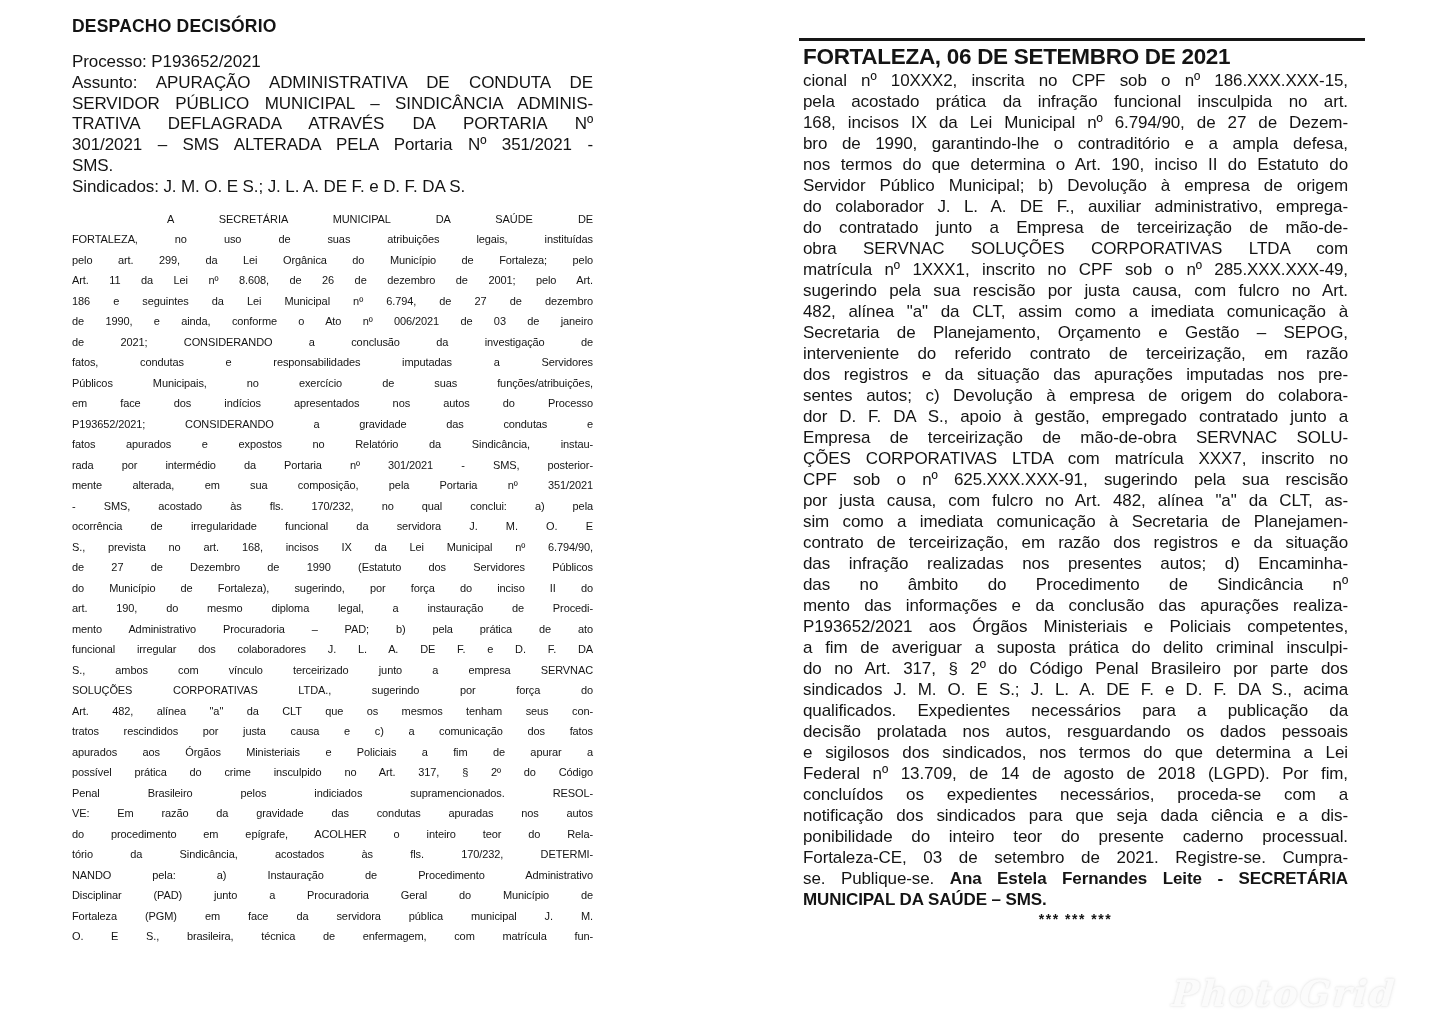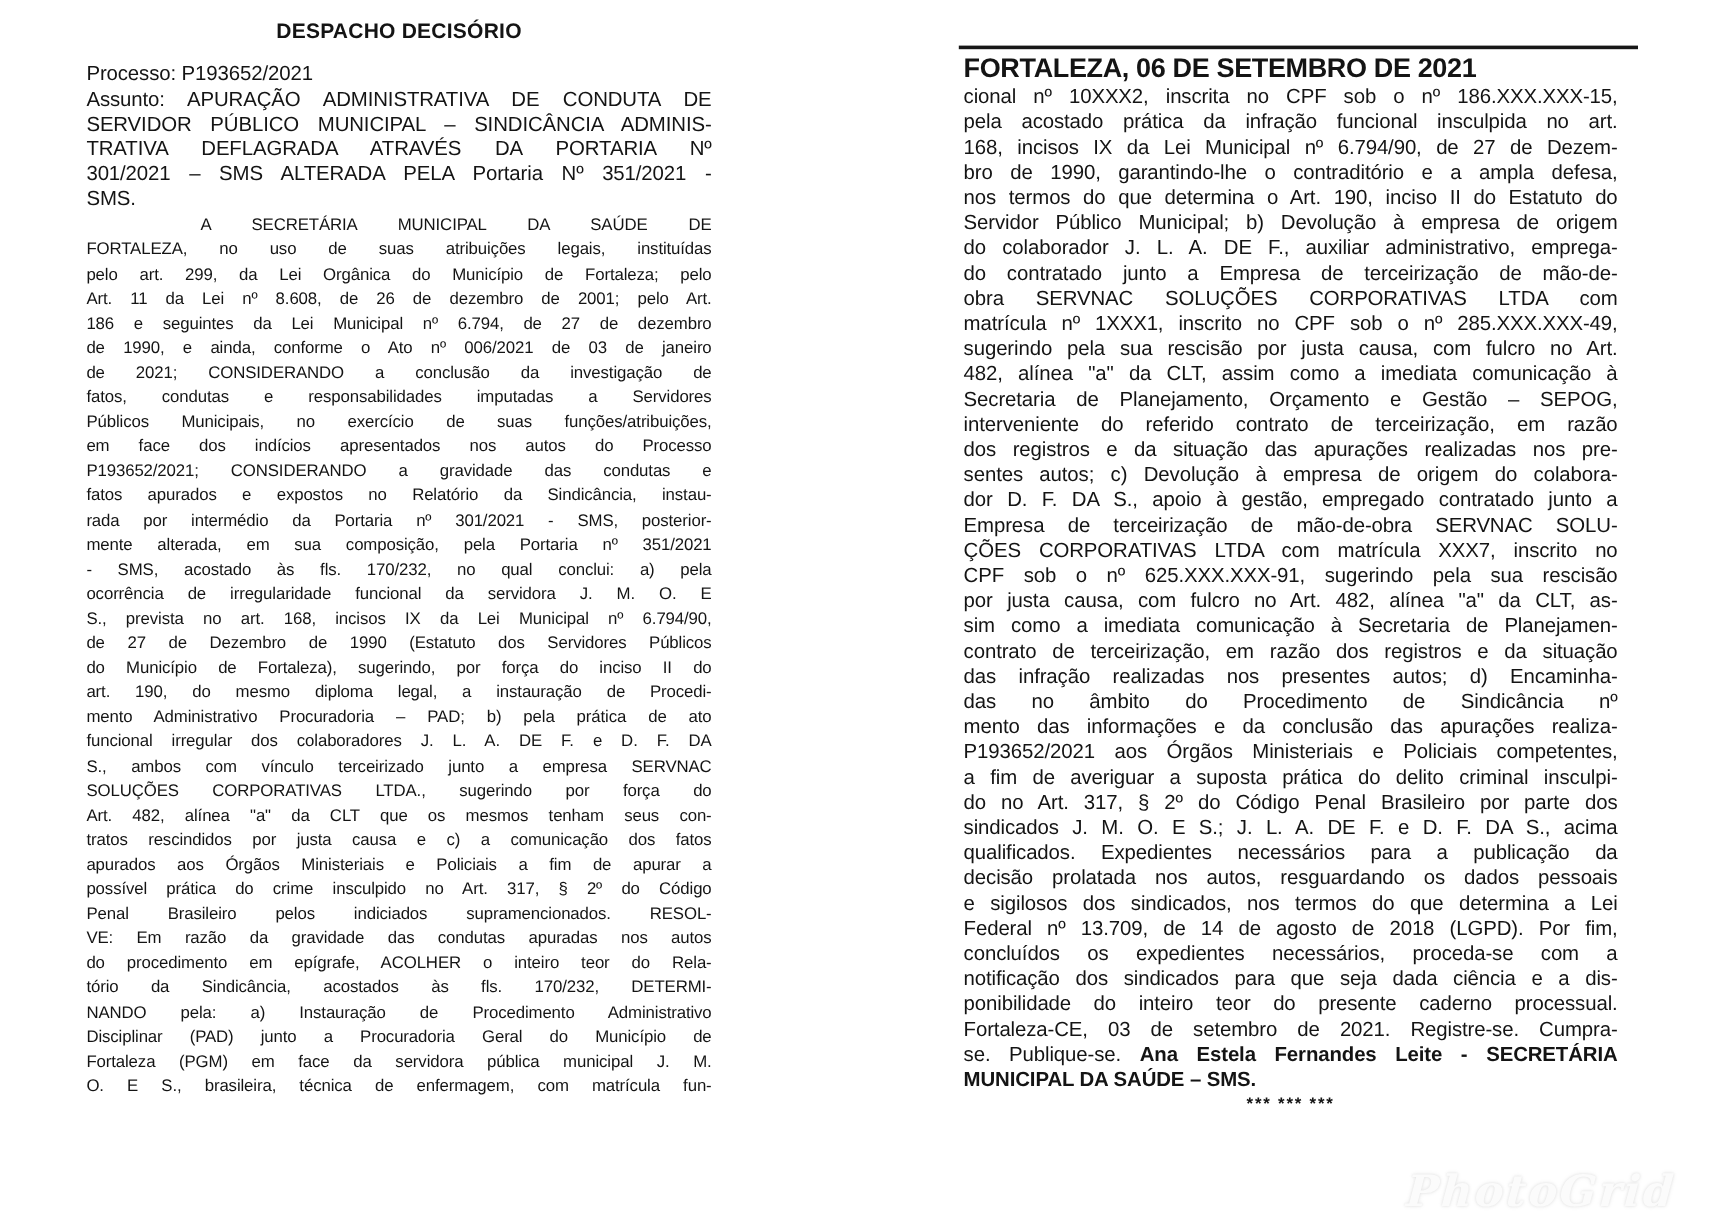--- a/index.html
+++ b/index.html
@@ -26,42 +26,42 @@
     left: 803px;
     top: 38px;
     width: 545px;
   }
 
   
   .col-title {
     font-size: 17.5px;
     font-weight: 700;
     line-height: 20px;
-    text-align: center;
+    text-align: left;
     letter-spacing: 0.2px;
     margin: 0 0 16px 0;
   }
   .rule {
     width: 566px;
     height: 0;
     border-top: 3px solid #171717;
     margin-left: -4px;
   }
   .date-heading {
     font-size: 22.5px;
     font-weight: 700;
     line-height: 27px;
     letter-spacing: -0.3px;
     margin-top: 2px;
     white-space: nowrap;
   }
 
   
   .meta-block { font-size: 17px; line-height: 20.8px; letter-spacing: -0.1px; }
-  .left-body  { font-size: 14px; line-height: 20.5px; letter-spacing: -0.1px; }
+  .left-body  { margin-top: 11px; font-size: 11px; line-height: 20.5px; letter-spacing: -0.1px; }
   .right-body { font-size: 17px; line-height: 21px; letter-spacing: -0.1px; }
 
   .line { white-space: normal; min-height: 1em; }
   .line.justify { text-align: justify; text-align-last: justify; text-justify: inter-word; }
   .line.left    { text-align: right; text-align-last: left; }
   .line.indent  { text-indent: 95px; }
   .bold { font-weight: 700; }
 
   .end-marker {
     margin-top: 1px;
@@ -94,20 +94,21 @@
 
   <div class="left-col">
     <div class="col-title">DESPACHO DECISÓRIO</div>
     <div class="meta-block">
         <div class="line left">Processo: P193652/2021</div>
         <div class="line justify">Assunto: APURAÇÃO ADMINISTRATIVA DE CONDUTA DE</div>
         <div class="line justify">SERVIDOR PÚBLICO MUNICIPAL – SINDICÂNCIA ADMINIS-</div>
         <div class="line justify">TRATIVA DEFLAGRADA ATRAVÉS DA PORTARIA Nº</div>
         <div class="line justify">301/2021 – SMS ALTERADA PELA Portaria Nº 351/2021 -</div>
         <div class="line left">SMS.</div>
+        <div class="line left">Sindicados: J. M. O. E S.; J. L. A. DE F. e D. F. DA S.</div>
       </div>
     <div class="left-body">
         <div class="line justify indent">A SECRETÁRIA MUNICIPAL DA SAÚDE DE</div>
         <div class="line justify">FORTALEZA, no uso de suas atribuições legais, instituídas</div>
         <div class="line justify">pelo art. 299, da Lei Orgânica do Município de Fortaleza; pelo</div>
         <div class="line justify">Art. 11 da Lei nº 8.608, de 26 de dezembro de 2001; pelo Art.</div>
         <div class="line justify">186 e seguintes da Lei Municipal nº 6.794, de 27 de dezembro</div>
         <div class="line justify">de 1990, e ainda, conforme o Ato nº 006/2021 de 03 de janeiro</div>
         <div class="line justify">de 2021; CONSIDERANDO a conclusão da investigação de</div>
         <div class="line justify">fatos, condutas e responsabilidades imputadas a Servidores</div>
@@ -153,21 +154,21 @@
         <div class="line justify">nos termos do que determina o Art. 190, inciso II do Estatuto do</div>
         <div class="line justify">Servidor Público Municipal; b) Devolução à empresa de origem</div>
         <div class="line justify">do colaborador J. L. A. DE F., auxiliar administrativo, emprega-</div>
         <div class="line justify">do contratado junto a Empresa de terceirização de mão-de-</div>
         <div class="line justify">obra SERVNAC SOLUÇÕES CORPORATIVAS LTDA com</div>
         <div class="line justify">matrícula nº 1XXX1, inscrito no CPF sob o nº 285.XXX.XXX-49,</div>
         <div class="line justify">sugerindo pela sua rescisão por justa causa, com fulcro no Art.</div>
         <div class="line justify">482, alínea "a" da CLT, assim como a imediata comunicação à</div>
         <div class="line justify">Secretaria de Planejamento, Orçamento e Gestão – SEPOG,</div>
         <div class="line justify">interveniente do referido contrato de terceirização, em razão</div>
-        <div class="line justify">dos registros e da situação das apurações realizadas nos pre-</div>
+        <div class="line justify">dos registros e da situação das apurações imputadas nos pre-</div>
         <div class="line justify">sentes autos; c) Devolução à empresa de origem do colabora-</div>
         <div class="line justify">dor D. F. DA S., apoio à gestão, empregado contratado junto a</div>
         <div class="line justify">Empresa de terceirização de mão-de-obra SERVNAC SOLU-</div>
         <div class="line justify">ÇÕES CORPORATIVAS LTDA com matrícula XXX7, inscrito no</div>
         <div class="line justify">CPF sob o nº 625.XXX.XXX-91, sugerindo pela sua rescisão</div>
         <div class="line justify">por justa causa, com fulcro no Art. 482, alínea "a" da CLT, as-</div>
         <div class="line justify">sim como a imediata comunicação à Secretaria de Planejamen-</div>
         <div class="line justify">contrato de terceirização, em razão dos registros e da situação</div>
         <div class="line justify">das infração realizadas nos presentes autos; d) Encaminha-</div>
         <div class="line justify">das no âmbito do Procedimento de Sindicância nº</div>

